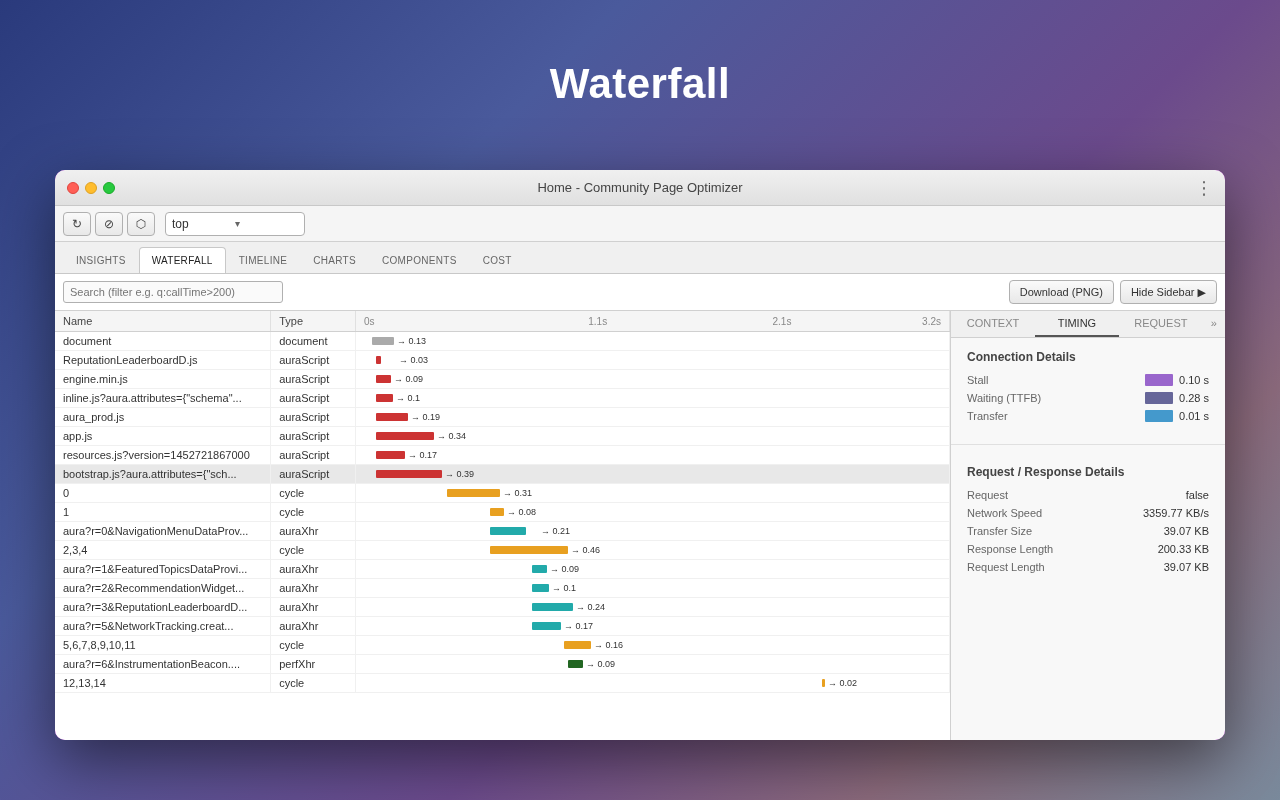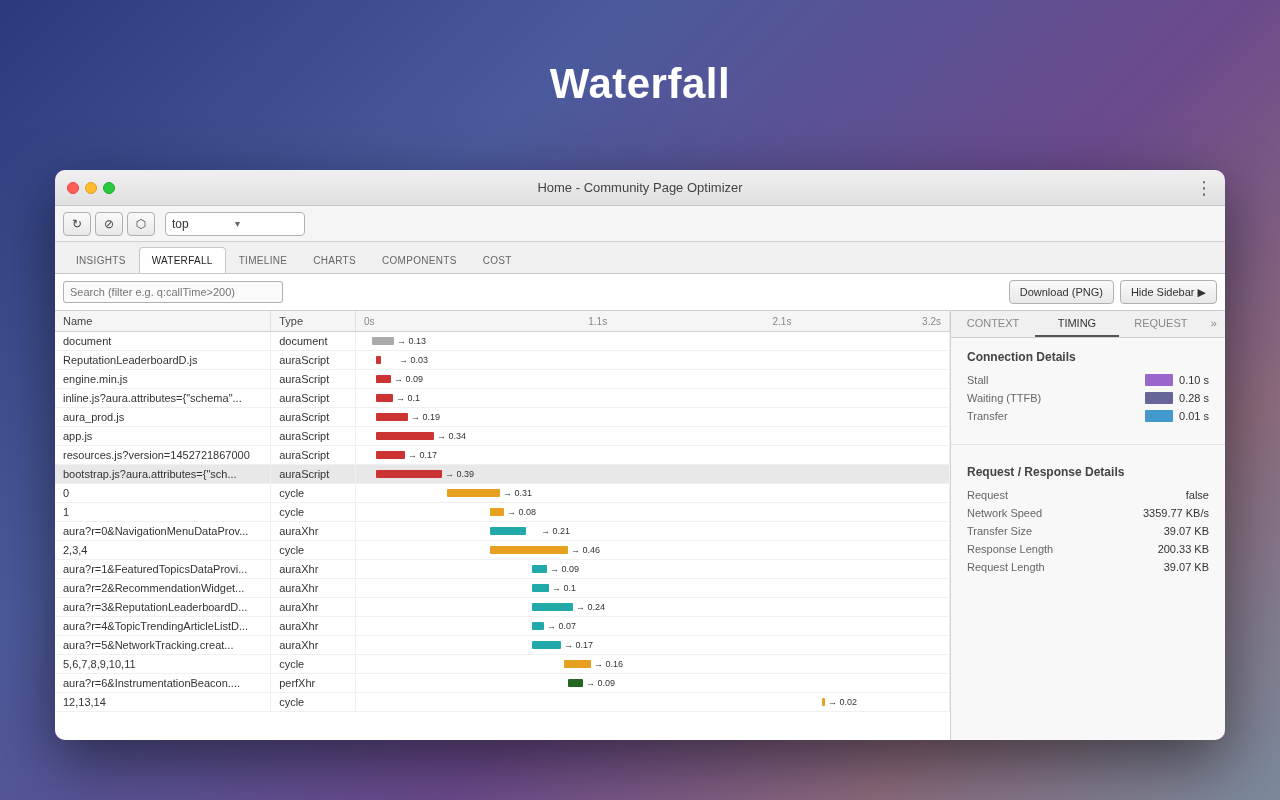--- a/index.html
+++ b/index.html
@@ -567,30 +567,20 @@
               <td class="col-name" title="aura?r=3&amp;ReputationLeaderboardD...">aura?r=3&amp;ReputationLeaderboardD...</td>
               <td class="col-type">auraXhr</td>
               <td class="col-timeline timeline-cell">
                 <div class="bar-container" style="width: 555px; position: relative;">
                   <div class="bar" style="left: 160px; width: 41px; background: rgb(34, 170, 170);"></div>
                   <span class="bar-label" style="left: 204px;">→ 0.24</span>
                 </div>
               </td>
             </tr>
             <tr>
-              <td class="col-name" title="aura?r=4&amp;TopicTrendingArticleListD...">aura?r=4&amp;TopicTrendingArticleListD...</td>
-              <td class="col-type">auraXhr</td>
-              <td class="col-timeline timeline-cell">
-                <div class="bar-container" style="width: 555px; position: relative;">
-                  <div class="bar" style="left: 160px; width: 12px; background: rgb(34, 170, 170);"></div>
-                  <span class="bar-label" style="left: 175px;">→ 0.07</span>
-                </div>
-              </td>
-            </tr>
-            <tr>
               <td class="col-name" title="aura?r=5&amp;NetworkTracking.creat...">aura?r=5&amp;NetworkTracking.creat...</td>
               <td class="col-type">auraXhr</td>
               <td class="col-timeline timeline-cell">
                 <div class="bar-container" style="width: 555px; position: relative;">
                   <div class="bar" style="left: 160px; width: 29px; background: rgb(34, 170, 170);"></div>
                   <span class="bar-label" style="left: 192px;">→ 0.17</span>
                 </div>
               </td>
             </tr>
             <tr>

